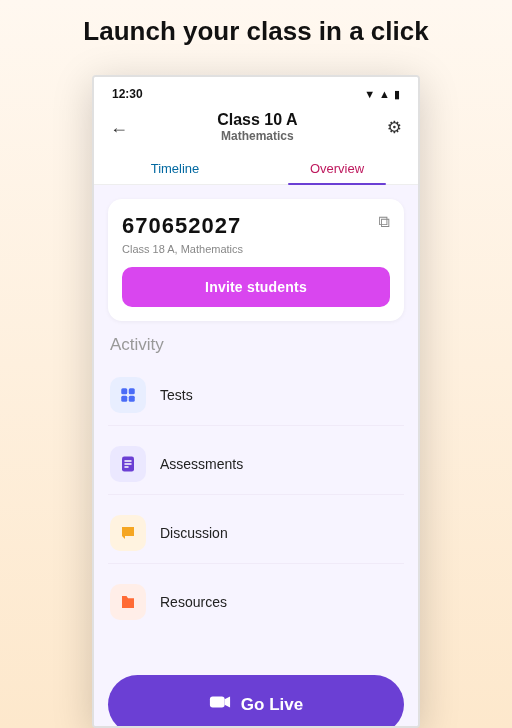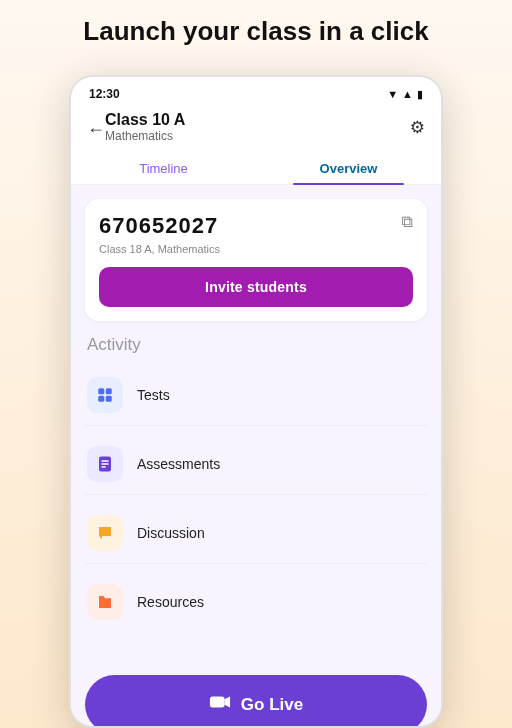--- a/index.html
+++ b/index.html
@@ -20,23 +20,23 @@
       color: #111;
       text-align: center;
       margin-top: 16px;
       margin-bottom: 28px;
       line-height: 1.2;
       padding: 0 40px;
     }
 
     
     .phone {
-      width: 374px;
-      background: #fff;
-      border-radius: 24px;
+      width: 328px;
+      background: #fff;
+      border-radius: 4px;
       box-shadow: 0 8px 40px rgba(0,0,0,0.18);
       overflow: hidden;
       position: relative;
       border: 2px solid #e0e0e0;
     }
 
     
     .status-bar {
       display: flex;
       justify-content: space-between;
@@ -67,54 +67,56 @@
       padding: 6px 16px 8px;
       background: #fff;
     }
     .back-btn {
       font-size: 18px;
       color: #333;
       cursor: pointer;
     }
     .header-title-block {
       flex: 1;
+      text-align: center;
     }
     .header-class-name {
       font-size: 16px;
       font-weight: 700;
       color: #111;
     }
     .header-subject {
       font-size: 12px;
       color: #666;
+      font-weight: bold;
     }
     .settings-btn {
       font-size: 17px;
       color: #333;
       cursor: pointer;
     }
 
     
     .tabs {
       display: flex;
       border-bottom: 1px solid #eee;
       background: #fff;
     }
     .tab {
       flex: 1;
       text-align: center;
       padding: 10px 0 8px;
       font-size: 13px;
-      color: #8b5cf6;
+      color: #0369a1;
       cursor: pointer;
       position: relative;
     }
     .tab.active {
-      color: #0369a1;
-      font-weight: 700;
+      color: #be185d;
+      font-weight: 400;
     }
     .tab.active::after {
       content: '';
       position: absolute;
       bottom: -1px;
       left: 20%;
       width: 60%;
       height: 2px;
       background: #6b3fd4;
       border-radius: 2px;
@@ -151,21 +153,21 @@
       color: #888;
       cursor: pointer;
     }
     .invite-subtitle {
       font-size: 11px;
       color: #888;
       margin-bottom: 12px;
     }
     .invite-btn {
       width: 100%;
-      background: #a21caf;
+      background: #d946ef;
       color: #fff;
       border: none;
       border-radius: 10px;
       padding: 12px;
       font-size: 14px;
       font-weight: 600;
       cursor: pointer;
       letter-spacing: 0.2px;
     }
 

